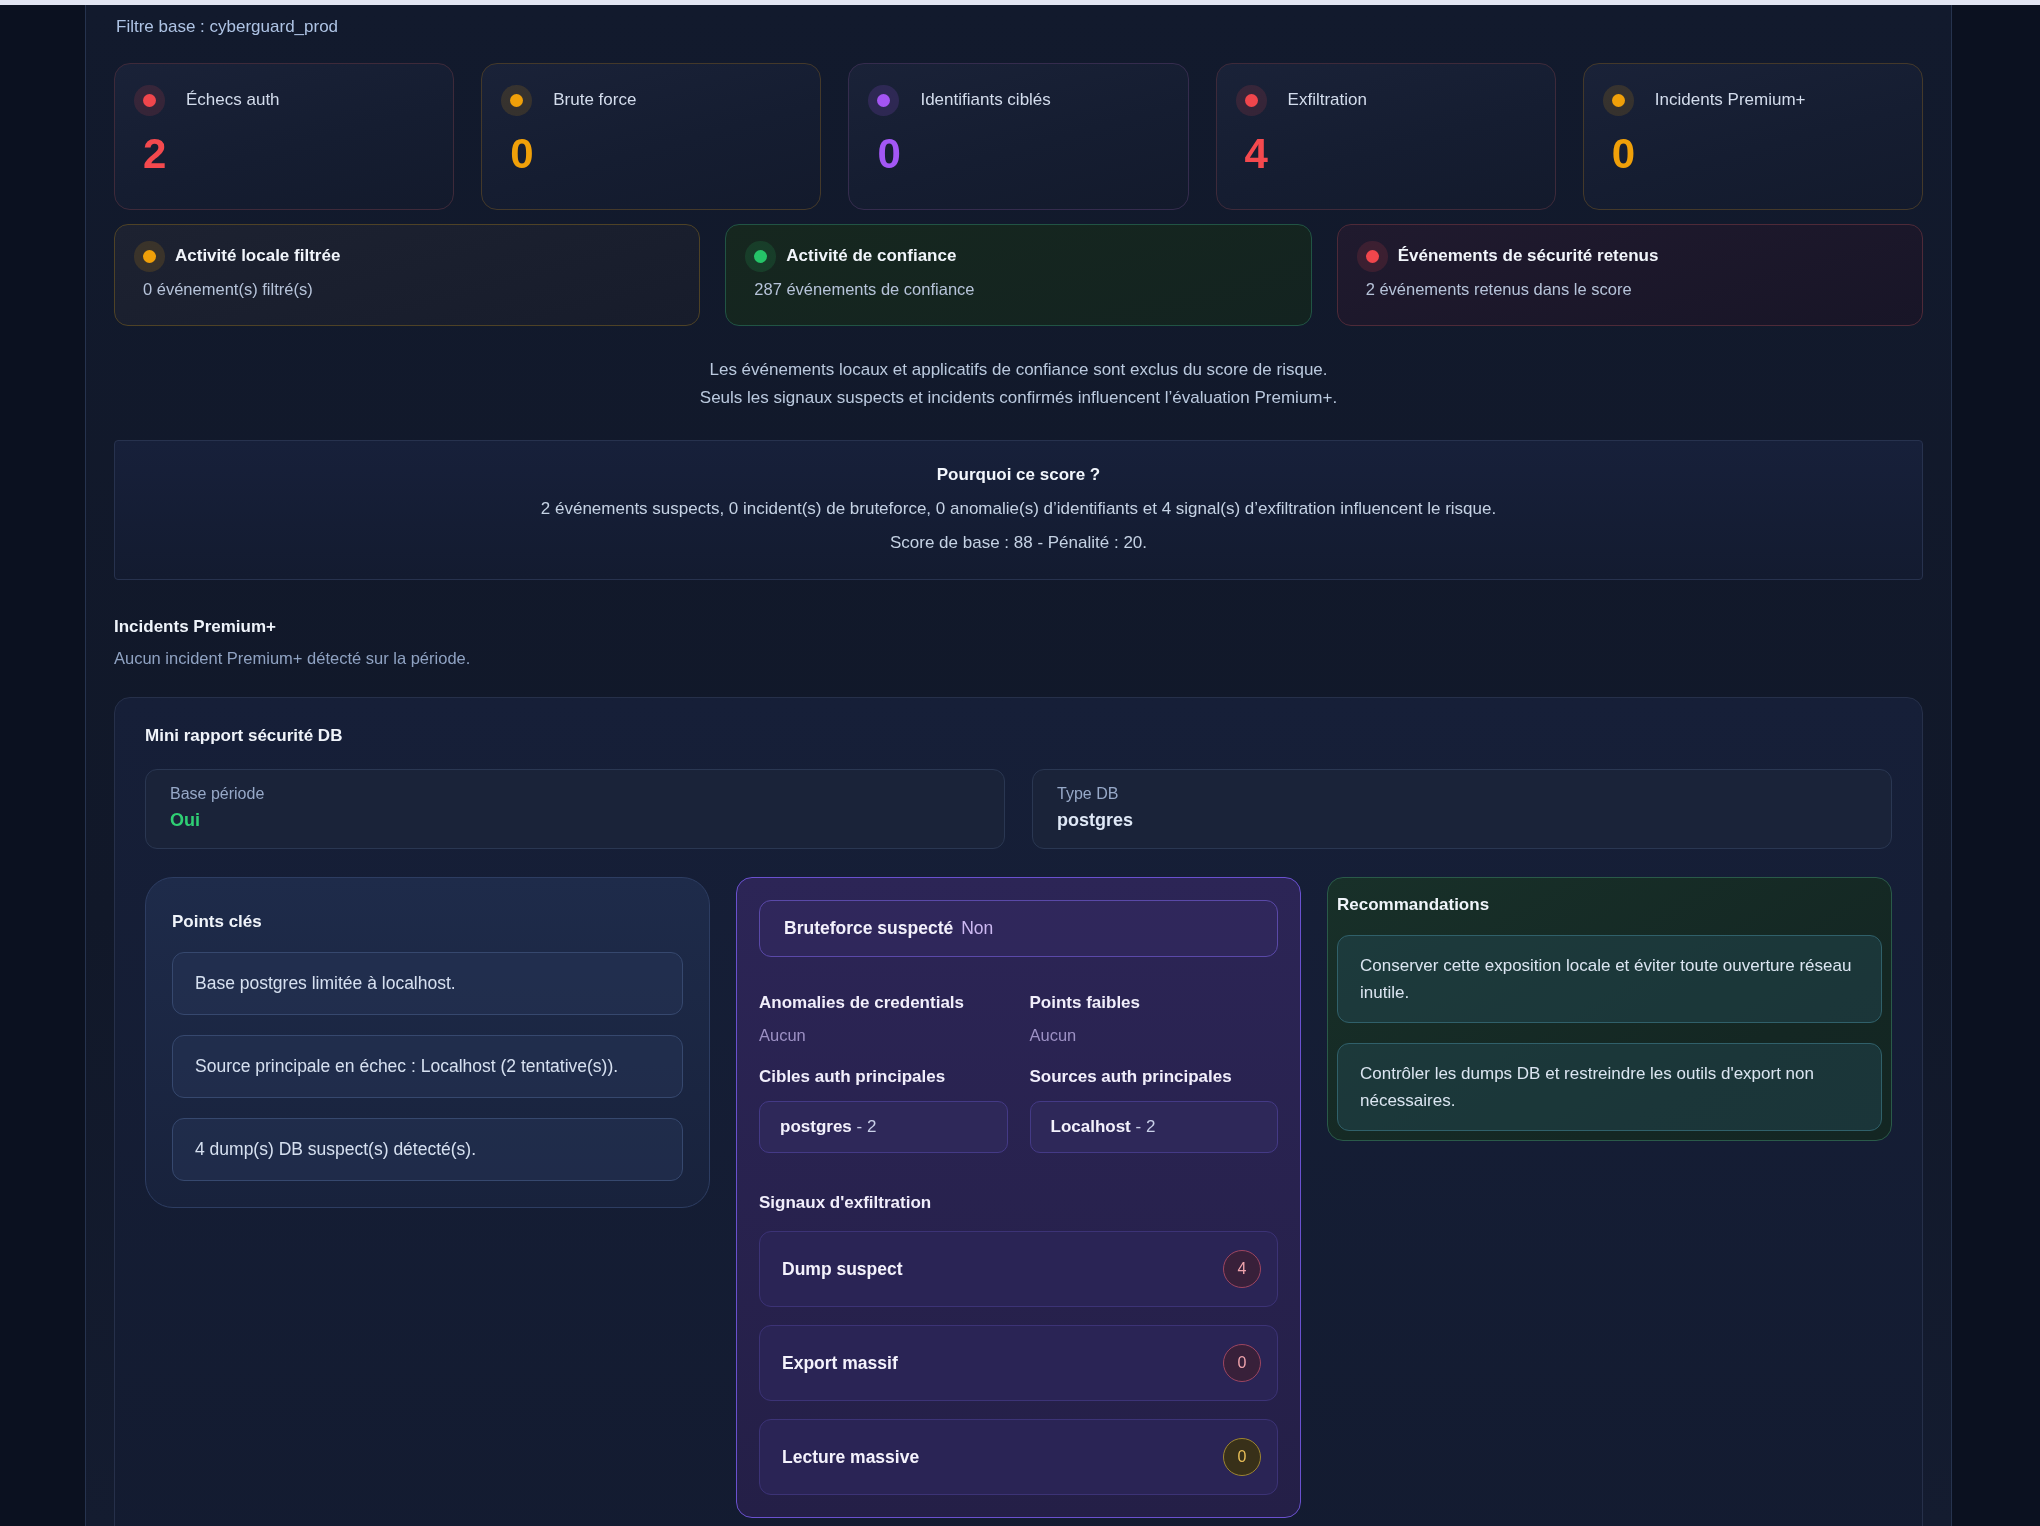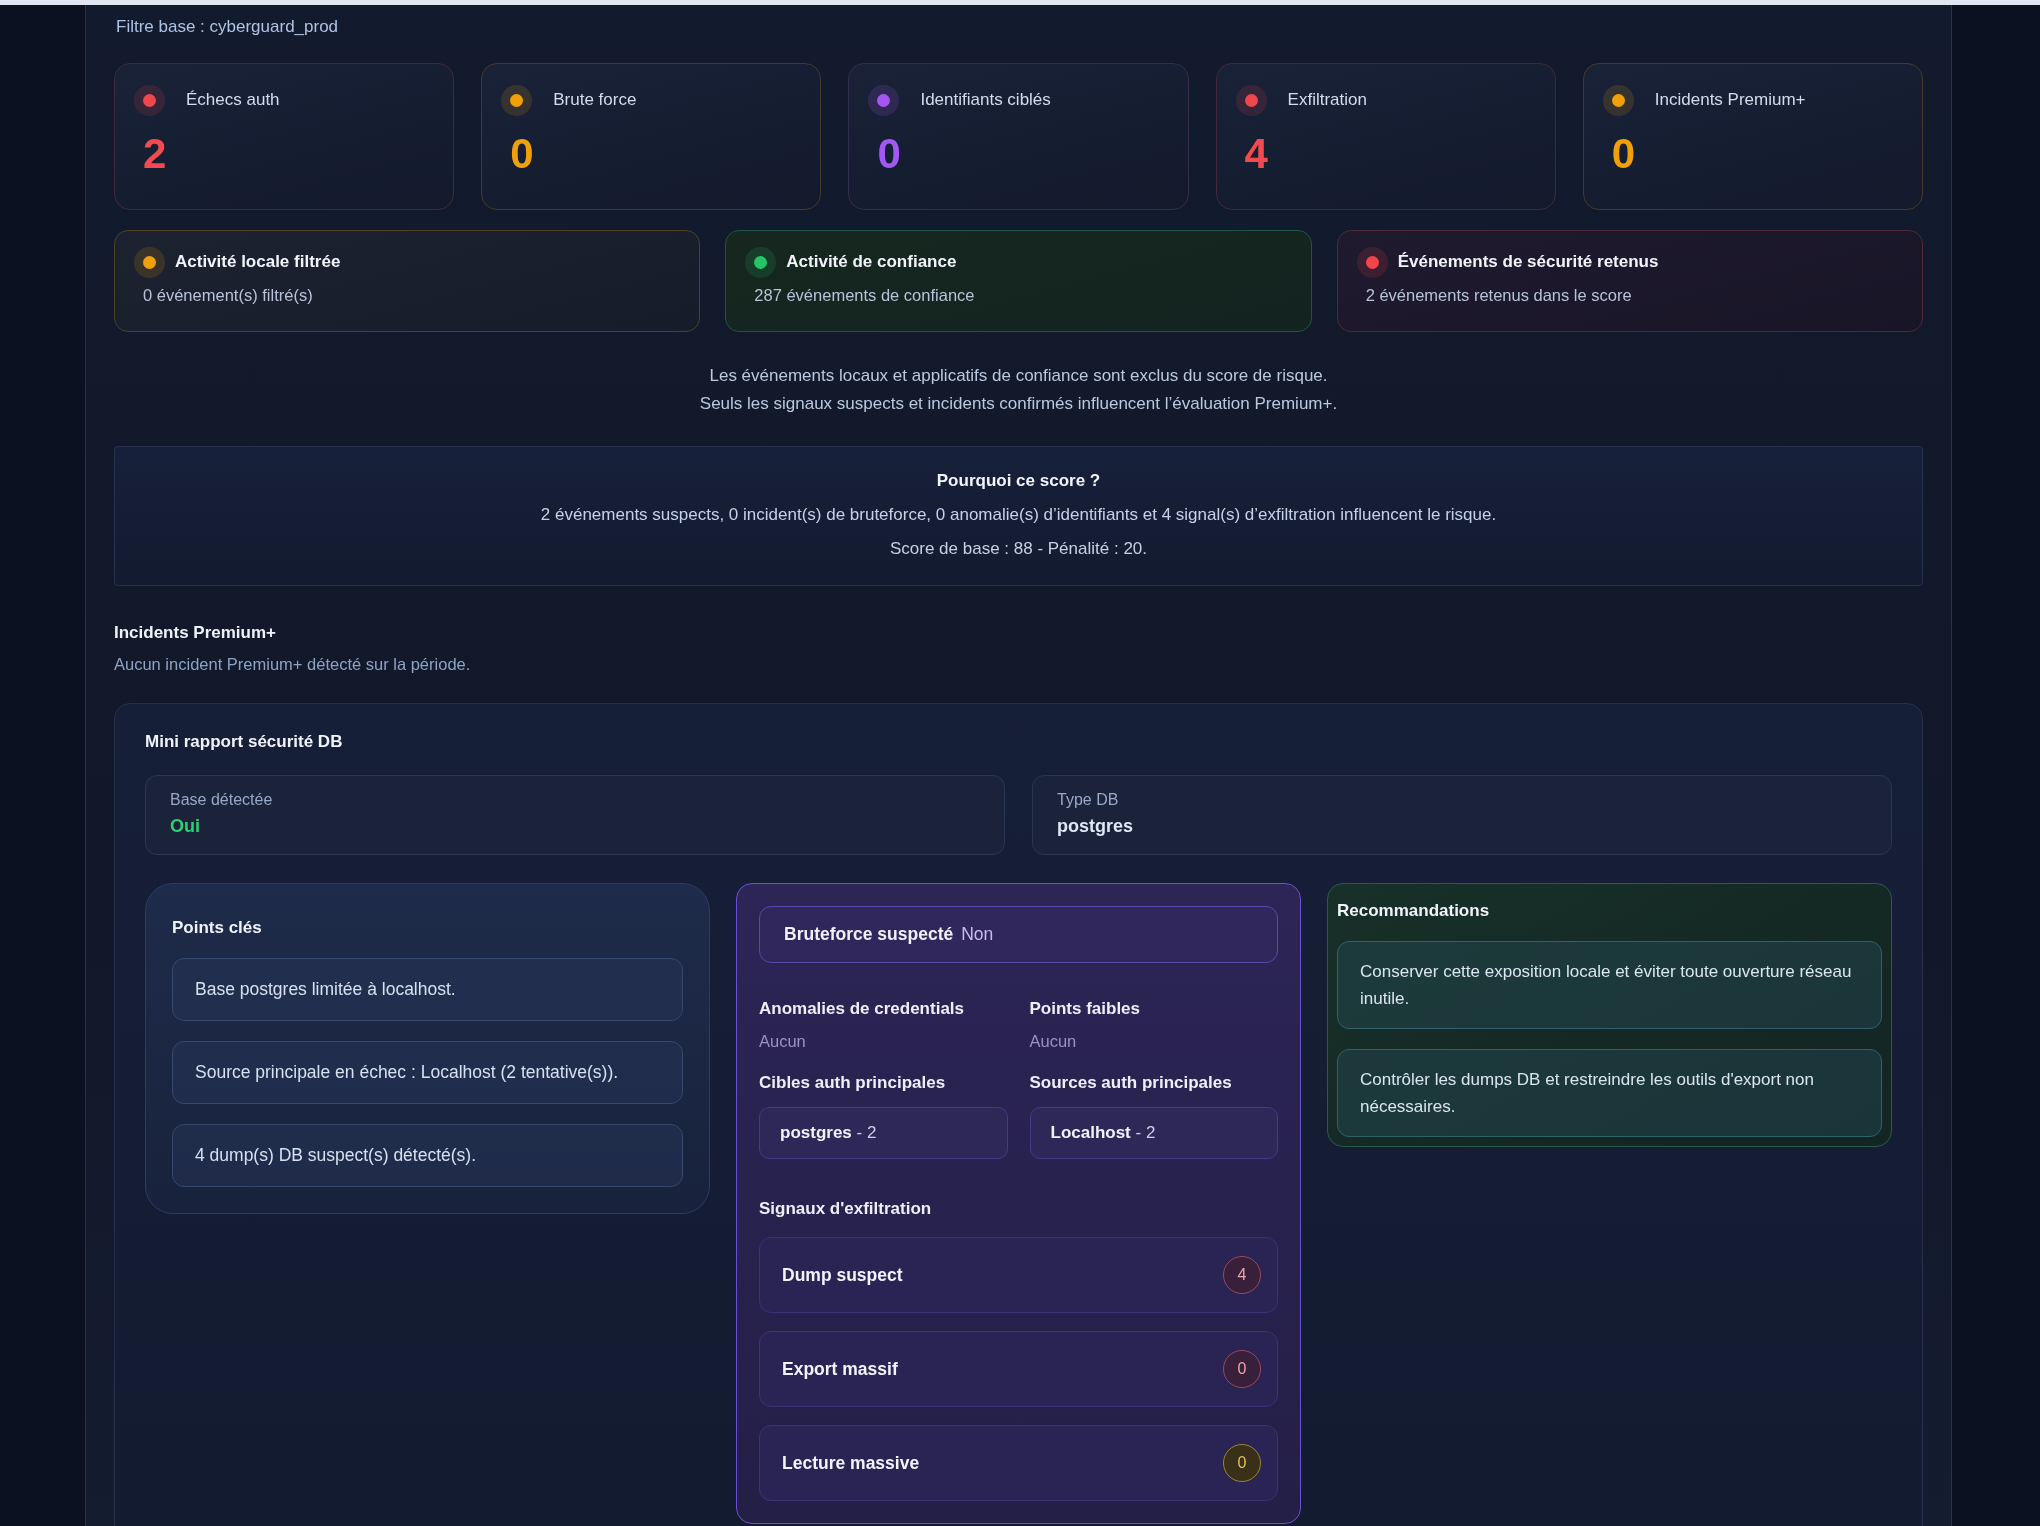--- a/index.html
+++ b/index.html
@@ -32,21 +32,21 @@
   .stat-head{ display:flex; align-items:center; gap:30px; font-size:17px; color:#d3dcec; }
   .dot{ width:13px; height:13px; border-radius:50%; flex:0 0 auto; }
   .dot.red{ background:#f0464c; box-shadow:0 0 0 9px rgba(240,70,76,.14); }
   .dot.amber{ background:#f0a009; box-shadow:0 0 0 9px rgba(240,160,9,.14); }
   .dot.purple{ background:#a455f2; box-shadow:0 0 0 9px rgba(164,85,242,.16); }
   .dot.green{ background:#25c468; box-shadow:0 0 0 9px rgba(37,196,104,.15); }
   .stat-value{ margin-top:20px; font-size:42px; font-weight:800; letter-spacing:1px; }
   .v-red{ color:#f4494e; } .v-amber{ color:#f0a009; } .v-purple{ color:#a357f5; }
 
   
-  .sum-row{ display:flex; gap:25px; margin-top:20px; }
+  .sum-row{ display:flex; gap:25px; margin-top:14px; }
   .sum-card{ flex:1; min-height:102px; border-radius:14px; padding:21px 28px; }
   .sum-card.sb-amber{ background:linear-gradient(165deg,#1d2231,#171c2b); border:1px solid #4e4226; }
   .sum-card.sb-green{ background:linear-gradient(165deg,#16271f,#132320); border:1px solid #215444; }
   .sum-card.sb-red{ background:linear-gradient(165deg,#201a2e,#181527); border:1px solid #4e2a38; }
   .sum-title{ display:flex; align-items:center; gap:19px; font-size:17px; font-weight:700; color:#f1f5fb; }
   .sum-sub{ margin-top:14px; font-size:16.5px; color:#b6c3d9; }
 
   
   .explainer{ margin-top:30px; text-align:center; font-size:17px; line-height:28px; color:#bac9de; }
 
@@ -205,21 +205,21 @@
   </div>
 
   <div class="section-title">Incidents Premium+</div>
   <div class="section-muted">Aucun incident Premium+ détecté sur la période.</div>
 
   <div class="report-card">
     <div class="report-title">Mini rapport sécurité DB</div>
 
     <div class="info-row">
       <div class="info-box">
-        <div class="info-label">Base détectée</div>
+        <div class="info-label">Base période</div>
         <div class="info-value green">Oui</div>
       </div>
       <div class="info-box">
         <div class="info-label">Type DB</div>
         <div class="info-value">postgres</div>
       </div>
     </div>
 
     <div class="cols">
 

